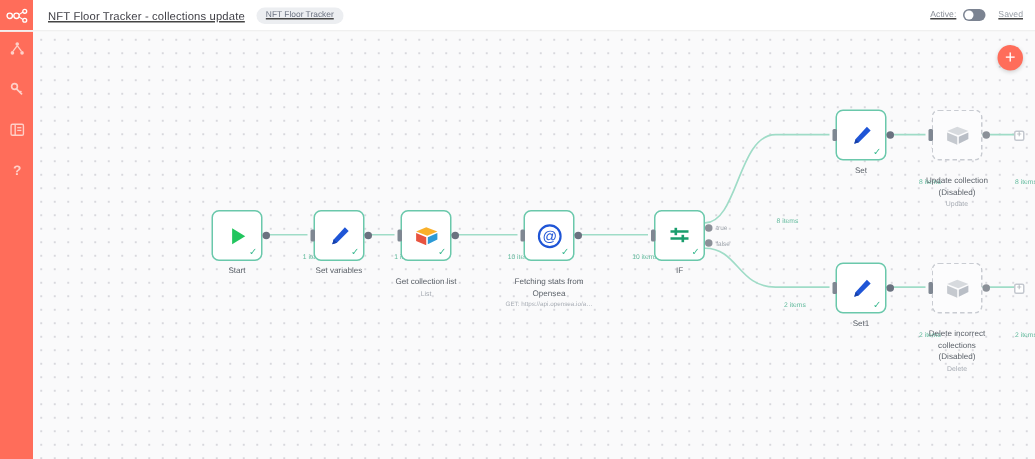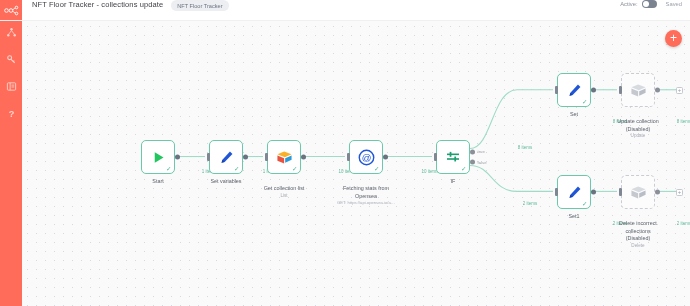--- a/index.html
+++ b/index.html
@@ -15,24 +15,25 @@
   }
   #app {
     position: absolute; inset: 0;
     display: flex; flex-direction: column;
   }
 
   
   .topbar {
     height: 20px; min-height: 20px;
     background: #fff;
-    display: flex; align-items: flex-start;
+    display: flex; align-items: center;
     position: relative;
     z-index: 30;
     border-bottom: 1px solid #f0f0f0;
+    text-decoration: underline;
   }
   .brand-block {
     width: 22px; height: 20px;
     background: #ff6d5a;
     display: flex; align-items: center; justify-content: center;
   }
   .wf-title {
     font-size: 7.5px;
     color: #3f3f46;
     margin-left: 10px;

